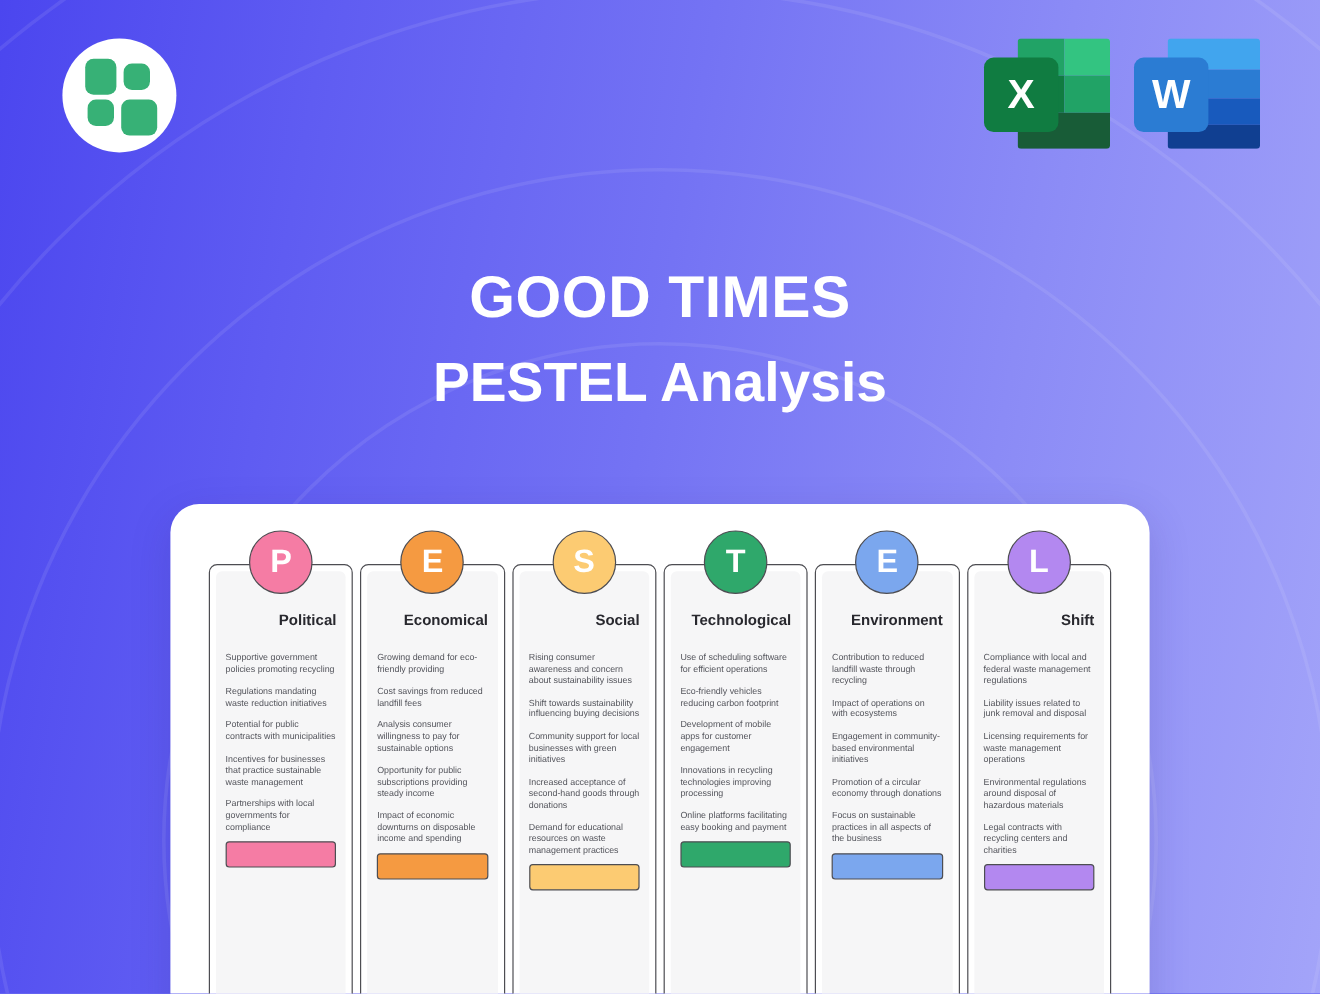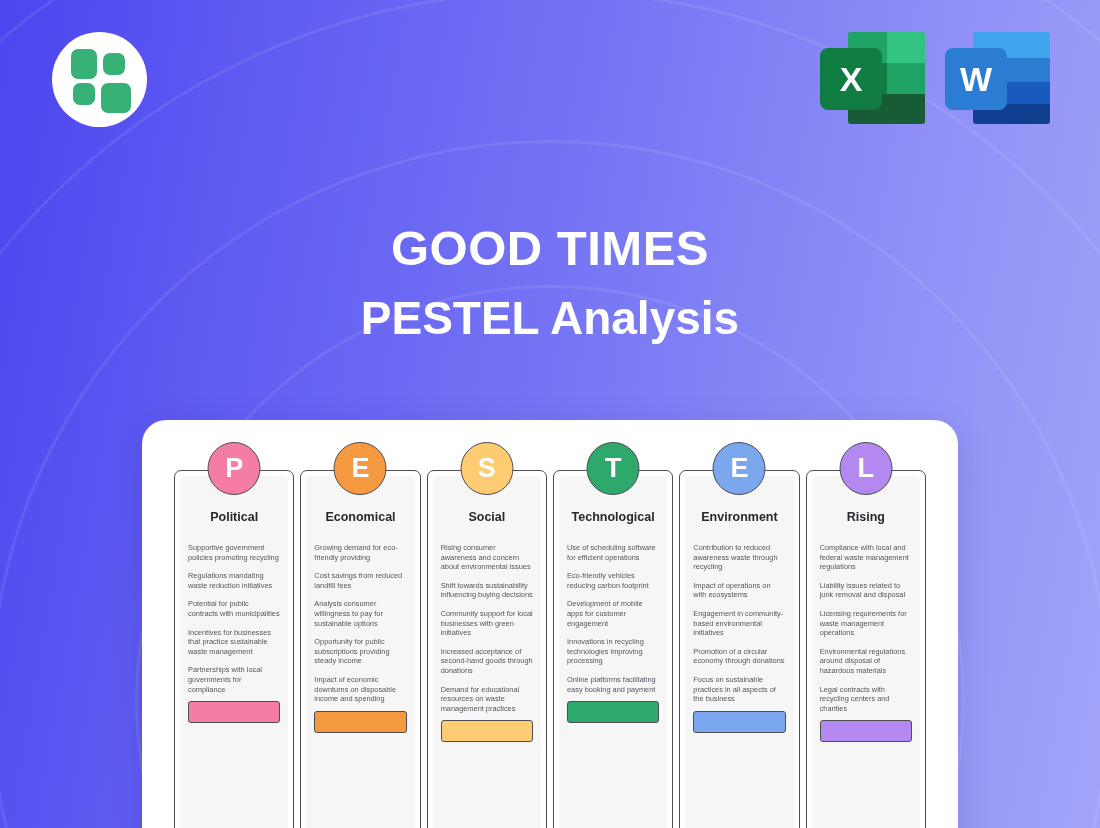--- a/index.html
+++ b/index.html
@@ -118,21 +118,21 @@
   }
   .panel {
     background:#f6f6f7;
     border-radius:5px;
     flex:1;
     padding:34px 8px 0 8px;
     display:flex; flex-direction:column;
     overflow:hidden;
   }
   .col-title {
-    text-align:center;
+    text-align:right;
     font-size:12.5px; font-weight:bold; color:#28282e;
     margin-bottom:19px;
   }
   .items { display:flex; flex-direction:column; gap:9px; }
   .item {
     font-size:7.4px; line-height:9.6px; color:#54555c;
   }
   .accent-bar {
     height:22px; border-radius:3px;
     border:1.3px solid #4d4d52;
@@ -212,21 +212,21 @@
             <div class="item">Impact of economic downturns on disposable income and spending</div>
           </div>
           <div class="accent-bar" style="background: rgb(245, 154, 65);"></div>
         </div>
       </div>
       <div class="col">
         <div class="badge-circle" style="background: rgb(252, 203, 114);">S</div>
         <div class="panel">
           <div class="col-title">Social</div>
           <div class="items">
-            <div class="item">Rising consumer awareness and concern about environmental issues</div>
+            <div class="item">Rising consumer awareness and concern about sustainability issues</div>
             <div class="item">Shift towards sustainability influencing buying decisions</div>
             <div class="item">Community support for local businesses with green initiatives</div>
             <div class="item">Increased acceptance of second-hand goods through donations</div>
             <div class="item">Demand for educational resources on waste management practices</div>
           </div>
           <div class="accent-bar" style="background: rgb(252, 203, 114);"></div>
         </div>
       </div>
       <div class="col">
         <div class="badge-circle" style="background: rgb(47, 168, 107);">T</div>
@@ -240,33 +240,33 @@
             <div class="item">Online platforms facilitating easy booking and payment</div>
           </div>
           <div class="accent-bar" style="background: rgb(47, 168, 107);"></div>
         </div>
       </div>
       <div class="col">
         <div class="badge-circle" style="background: rgb(123, 167, 238);">E</div>
         <div class="panel">
           <div class="col-title">Environment</div>
           <div class="items">
-            <div class="item">Contribution to reduced awareness waste through recycling</div>
+            <div class="item">Contribution to reduced landfill waste through recycling</div>
             <div class="item">Impact of operations on with ecosystems</div>
             <div class="item">Engagement in community-based environmental initiatives</div>
             <div class="item">Promotion of a circular economy through donations</div>
             <div class="item">Focus on sustainable practices in all aspects of the business</div>
           </div>
           <div class="accent-bar" style="background: rgb(123, 167, 238);"></div>
         </div>
       </div>
       <div class="col">
         <div class="badge-circle" style="background: rgb(179, 136, 240);">L</div>
         <div class="panel">
-          <div class="col-title">Rising</div>
+          <div class="col-title">Shift</div>
           <div class="items">
             <div class="item">Compliance with local and federal waste management regulations</div>
             <div class="item">Liability issues related to junk removal and disposal</div>
             <div class="item">Licensing requirements for waste management operations</div>
             <div class="item">Environmental regulations around disposal of hazardous materials</div>
             <div class="item">Legal contracts with recycling centers and charities</div>
           </div>
           <div class="accent-bar" style="background: rgb(179, 136, 240);"></div>
         </div>
       </div>

